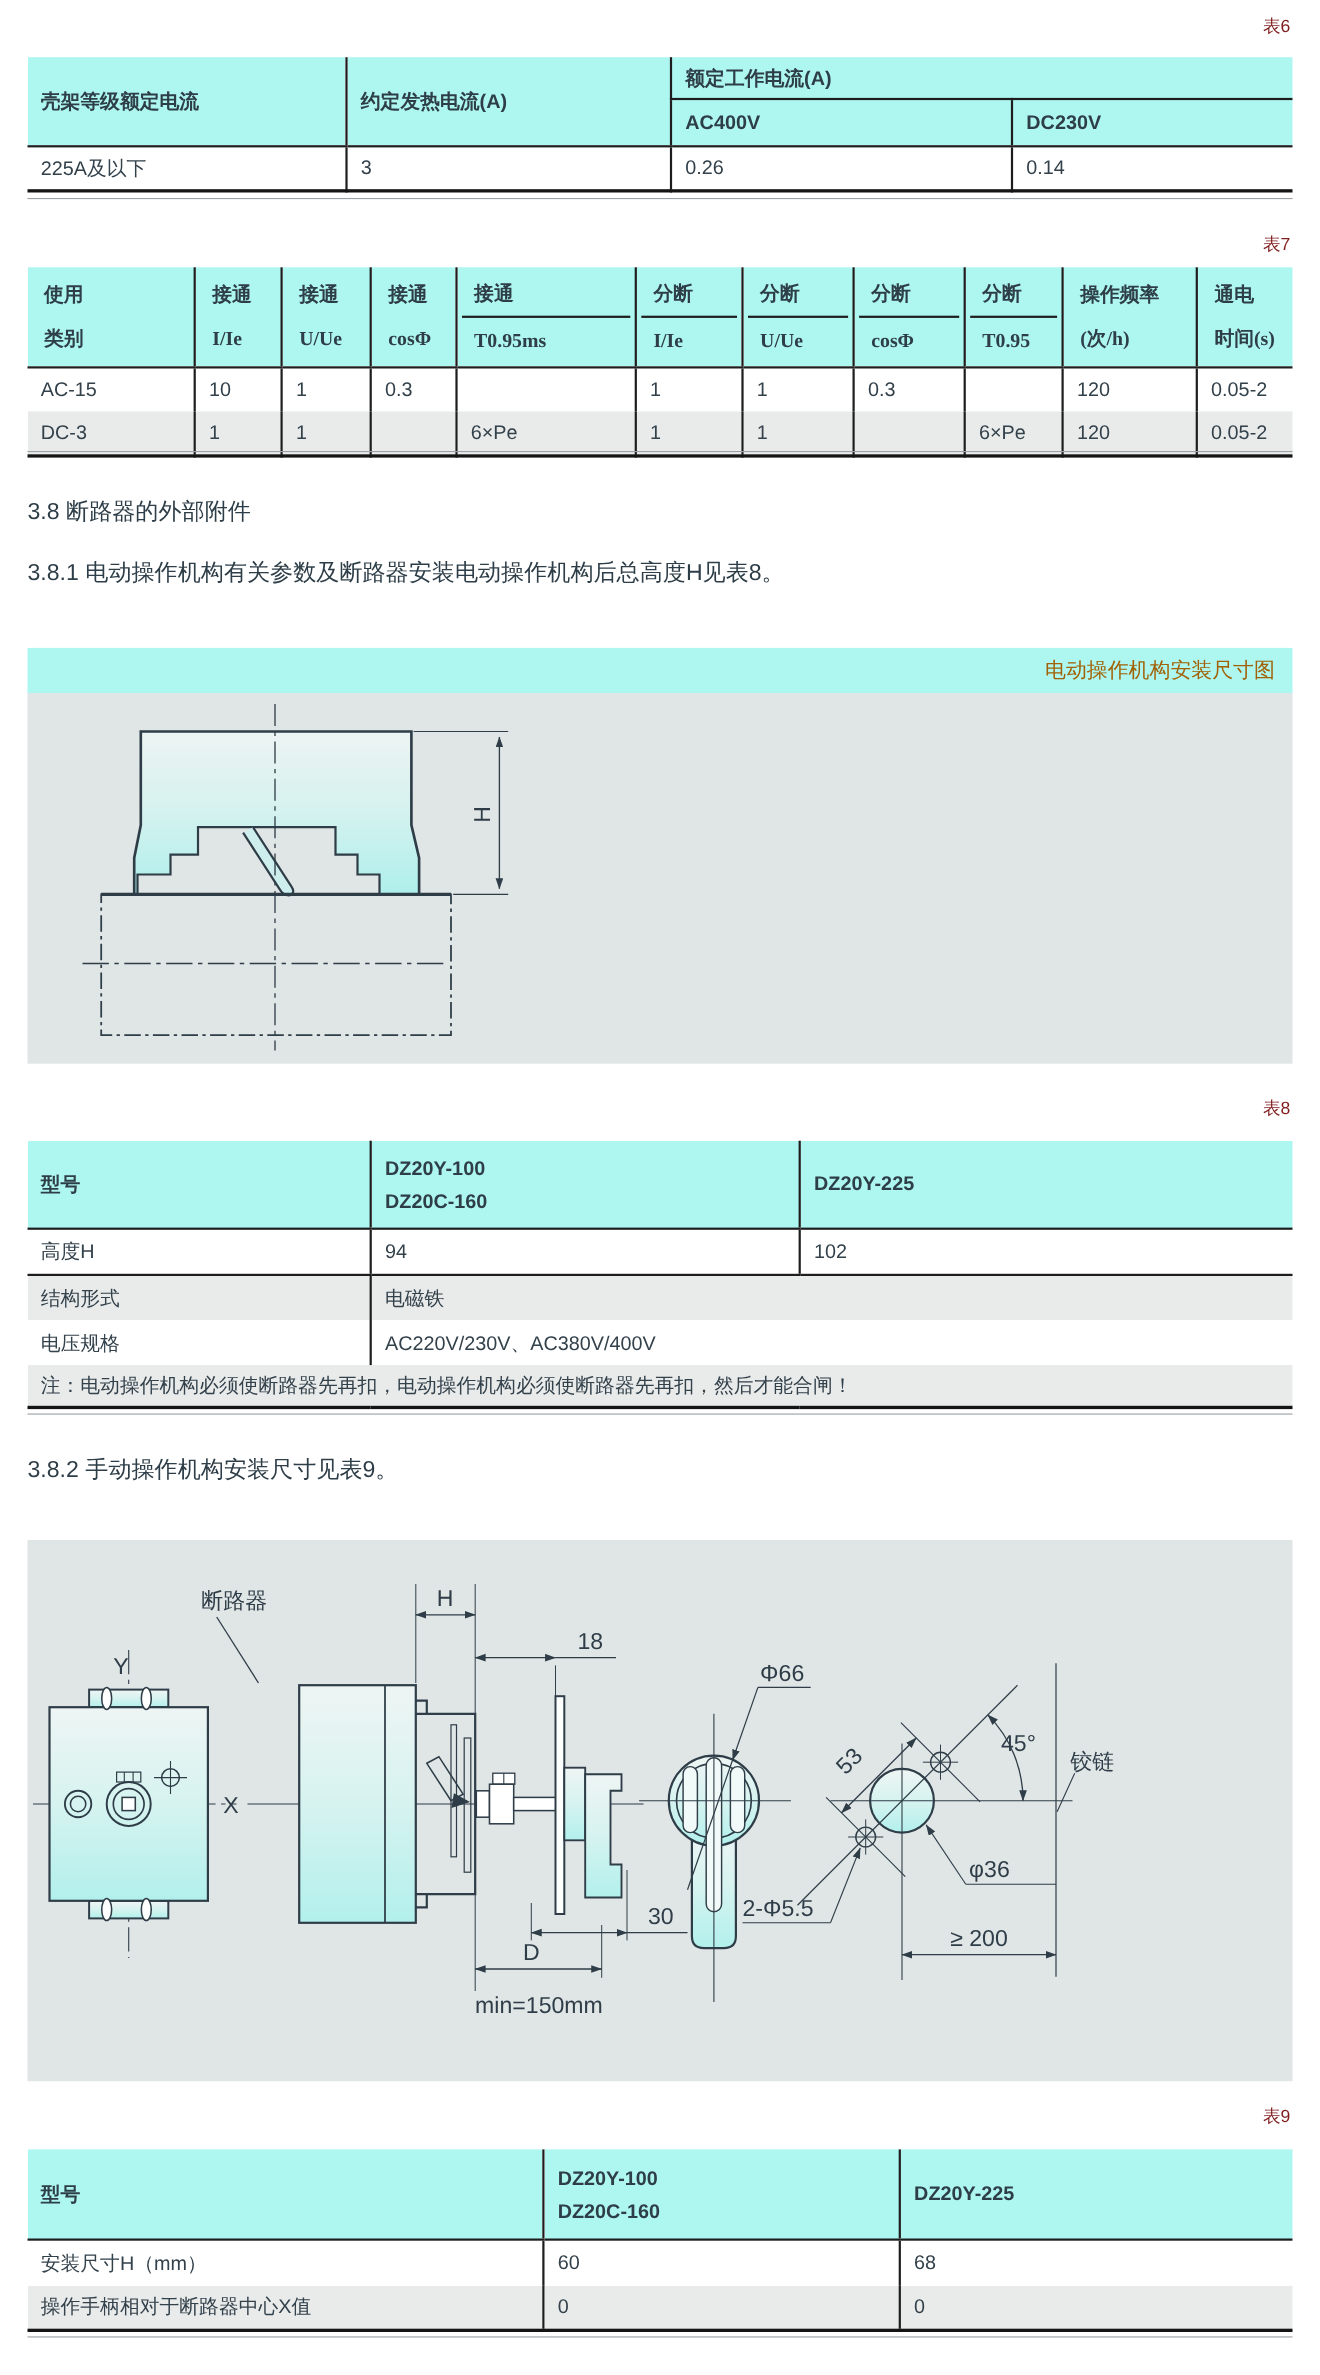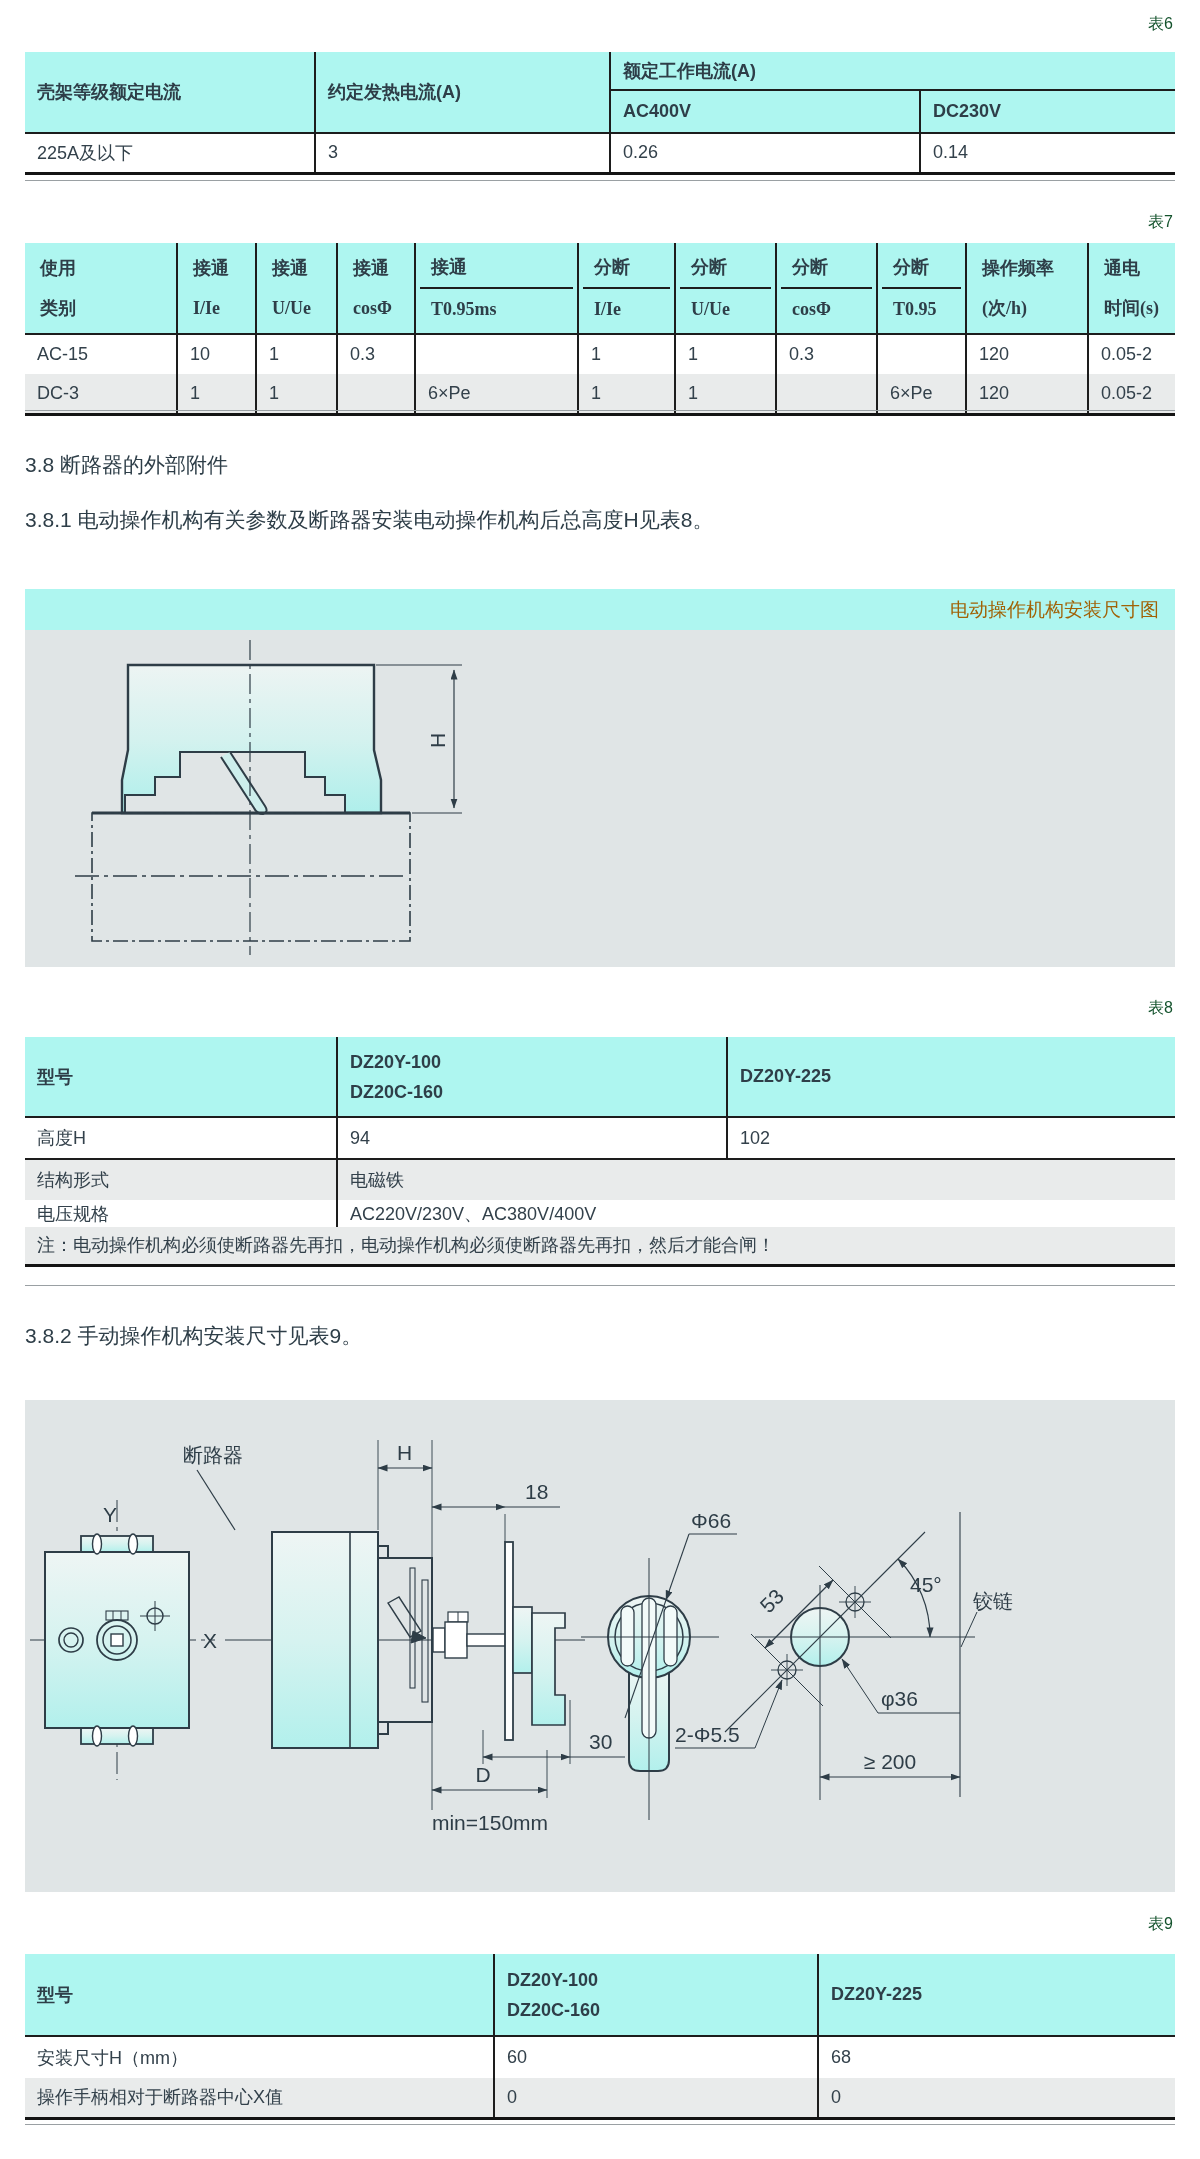--- a/index.html
+++ b/index.html
@@ -1,18 +1,18 @@
 <!DOCTYPE html>
 <html><head>
 <meta charset="utf-8">
 <style>
   html,body{margin:0;padding:0;background:#fff;}
   .page{position:relative;width:1200px;height:2159px;background:#ffffff;overflow:hidden;
         font-family:"Liberation Sans","DejaVu Sans",sans-serif;color:#33414b;}
-  .lbl{position:absolute;right:27px;font-size:16px;color:#14532d;}
+  .lbl{position:absolute;right:27px;font-size:16px;color:#7f1d1d;}
   .hd{position:absolute;left:25px;font-size:21px;color:#2e3e48;font-weight:400;white-space:nowrap;}
   .thin{position:absolute;left:25px;width:1150px;height:1px;background:#9aa0a3;}
   table.tbl{position:absolute;left:25px;border-collapse:collapse;table-layout:fixed;width:1150px;
             font-size:18px;color:#33414b;border-bottom:3px solid #141414;}
   .tbl th,.tbl td{padding:0 4px 0 12px;text-align:left;vertical-align:middle;white-space:nowrap;overflow:hidden;}
   .tbl th{font-weight:bold;background:#aef6f0;color:#2e3e48;}
   .vl{border-left:2px solid #1d1d1d;}
   .hb{border-bottom:2px solid #1d1d1d;}
   .gray{background:#e9ebeb;}
   .cen{text-align:center;padding-left:0;}
@@ -216,21 +216,21 @@
     </tr>
     <tr style="height:42px">
       <td class="hb">高度H</td>
       <td class="vl hb">94</td>
       <td class="vl hb">102</td>
     </tr>
     <tr style="height:41px" class="gray">
       <td>结构形式</td>
       <td class="vl" colspan="2">电磁铁</td>
     </tr>
-    <tr style="height:27px">
+    <tr style="height:41px">
       <td>电压规格</td>
       <td class="vl" colspan="2">AC220V/230V、AC380V/400V</td>
     </tr>
     <tr style="height:38px" class="gray">
       <td colspan="3">注：电动操作机构必须使断路器先再扣，电动操作机构必须使断路器先再扣，然后才能合闸！</td>
     </tr>
   </tbody>
     </table>
   <div class="thin" style="top:1285px"></div>
 

